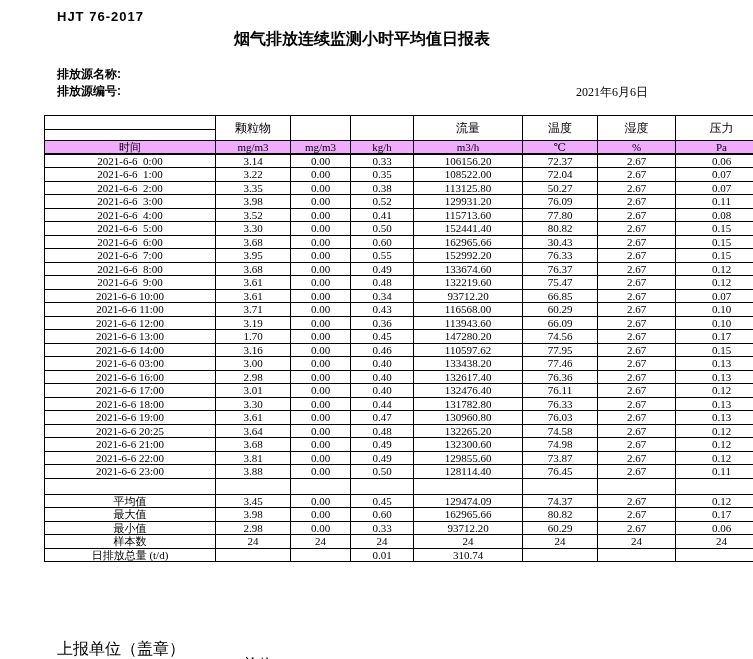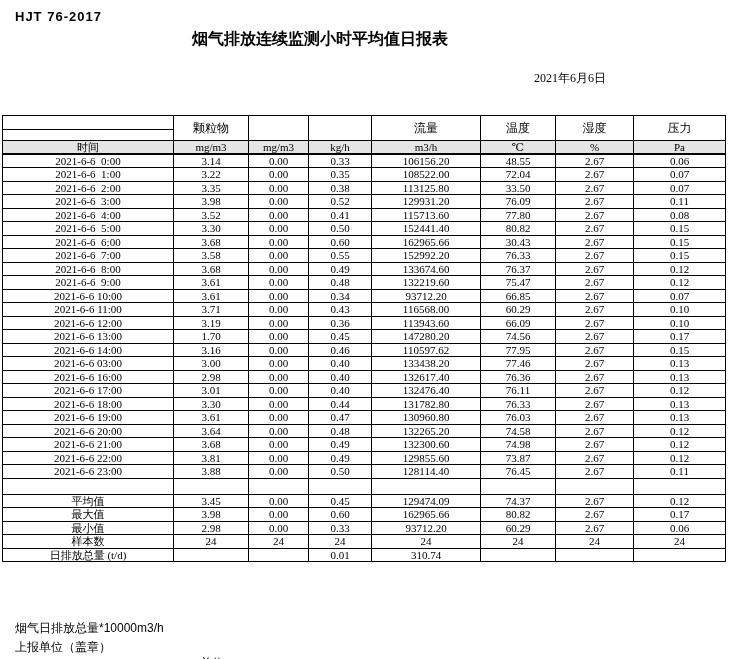--- a/index.html
+++ b/index.html
@@ -4,37 +4,37 @@
 <style>
   * { margin: 0; padding: 0; box-sizing: border-box; }
   body {
     width: 753px; height: 659px;
     background: #ffffff;
     font-family: "Liberation Sans", "DejaVu Sans", sans-serif;
     color: #000;
     position: relative;
     overflow: hidden;
   }
-  .page { position: absolute; inset: 0; }
+  .page { position: absolute; inset: 0; margin-left: 42px; }
   .doc-code {
     position: absolute; top: 9px; left: 15px;
     font-size: 13px; font-weight: bold; letter-spacing: 1px;
   }
   .title {
     position: absolute; top: 29px; left: 0; width: 753px;
     padding-right: 113px;
     text-align: center;
     font-size: 16px; font-weight: bold;
   }
   .meta-left {
     position: absolute; top: 66px; left: 15px;
     font-size: 12px; font-weight: bold; line-height: 17px;
   }
   .report-date {
-    position: absolute; top: 70px; left: 534px;
+    position: absolute; top: 84px; left: 534px;
     font-size: 12px;
     font-family: "Liberation Serif", "DejaVu Serif", serif;
   }
   table.report {
     position: absolute; top: 115px; left: 2px;
     width: 723px;
     border-collapse: collapse;
     table-layout: fixed;
     font-family: "Liberation Serif", "DejaVu Serif", serif;
     font-size: 11px;
@@ -47,45 +47,49 @@
     line-height: 12px;
     padding: 0 1px;
     overflow: hidden;
     white-space: pre;
   }
   tr.h1 td { height: 14px; border-bottom: none; }
   tr.h1 td.c0 { border-bottom: 1px solid #000; }
   tr.h1 td.rsp { border-bottom: 1px solid #000; height: auto; font-size: 12px; }
   tr.h2 td { height: 11px; }
   tr.green td {
-    background: #e5e5e5;
+    background: #f0abfc;
     border-bottom: 2px solid #000;
     height: 13px;
   }
   tr.spacer td { height: 16px; }
   .note {
     position: absolute; top: 620px; left: 15px;
     font-size: 12px;
   }
   .footer-line {
     position: absolute; top: 639px; left: 0; width: 600px; height: 16px;
-    font-size: 12px;
+    font-size: 16px;
   }
   .footer-line .report-unit { position: absolute; left: 15px; top: 0; }
   .footer-line .unit { position: absolute; left: 200px; top: 16px; }
 </style>
 </head>
 <body>
 
 <div class="page">
 
   <div class="doc-code">HJT  76-2017</div>
 
   <div class="title">烟气排放连续监测小时平均值日报表</div>
 
+  <div class="meta-left">
+    <div>排放源名称:</div>
+    <div>排放源编号:</div>
+  </div>
 
   <div class="report-date">2021年6月6日</div>
 
   <table class="report">
     <colgroup>
       <col style="width:171px">
         <col style="width:75px">
         <col style="width:60px">
         <col style="width:63px">
       <col style="width:109px">
@@ -118,41 +122,41 @@
         <td>Pa</td>
       </tr>
     </thead>
     <tbody>
         <tr>
           <td class="c0">2021-6-6  0:00</td>
           <td class="c1">3.14</td>
           <td class="c2">0.00</td>
           <td class="c3">0.33</td>
           <td class="c4">106156.20</td>
-          <td class="c5">48.55</td>
+          <td class="c5">72.37</td>
           <td class="c6">2.67</td>
           <td class="c7">0.06</td>
         </tr>
         <tr>
           <td class="c0">2021-6-6  1:00</td>
           <td class="c1">3.22</td>
           <td class="c2">0.00</td>
           <td class="c3">0.35</td>
           <td class="c4">108522.00</td>
           <td class="c5">72.04</td>
           <td class="c6">2.67</td>
           <td class="c7">0.07</td>
         </tr>
         <tr>
           <td class="c0">2021-6-6  2:00</td>
           <td class="c1">3.35</td>
           <td class="c2">0.00</td>
           <td class="c3">0.38</td>
           <td class="c4">113125.80</td>
-          <td class="c5">33.50</td>
+          <td class="c5">50.27</td>
           <td class="c6">2.67</td>
           <td class="c7">0.07</td>
         </tr>
         <tr>
           <td class="c0">2021-6-6  3:00</td>
           <td class="c1">3.98</td>
           <td class="c2">0.00</td>
           <td class="c3">0.52</td>
           <td class="c4">129931.20</td>
           <td class="c5">76.09</td>
@@ -184,21 +188,21 @@
           <td class="c1">3.68</td>
           <td class="c2">0.00</td>
           <td class="c3">0.60</td>
           <td class="c4">162965.66</td>
           <td class="c5">30.43</td>
           <td class="c6">2.67</td>
           <td class="c7">0.15</td>
         </tr>
         <tr>
           <td class="c0">2021-6-6  7:00</td>
-          <td class="c1">3.58</td>
+          <td class="c1">3.95</td>
           <td class="c2">0.00</td>
           <td class="c3">0.55</td>
           <td class="c4">152992.20</td>
           <td class="c5">76.33</td>
           <td class="c6">2.67</td>
           <td class="c7">0.15</td>
         </tr>
         <tr>
           <td class="c0">2021-6-6  8:00</td>
           <td class="c1">3.68</td>
@@ -313,21 +317,21 @@
           <td class="c0">2021-6-6 19:00</td>
           <td class="c1">3.61</td>
           <td class="c2">0.00</td>
           <td class="c3">0.47</td>
           <td class="c4">130960.80</td>
           <td class="c5">76.03</td>
           <td class="c6">2.67</td>
           <td class="c7">0.13</td>
         </tr>
         <tr>
-          <td class="c0">2021-6-6 20:00</td>
+          <td class="c0">2021-6-6 20:25</td>
           <td class="c1">3.64</td>
           <td class="c2">0.00</td>
           <td class="c3">0.48</td>
           <td class="c4">132265.20</td>
           <td class="c5">74.58</td>
           <td class="c6">2.67</td>
           <td class="c7">0.12</td>
         </tr>
         <tr>
           <td class="c0">2021-6-6 21:00</td>
@@ -415,20 +419,19 @@
           <td class="c2"></td>
           <td class="c3">0.01</td>
           <td class="c4">310.74</td>
           <td class="c5"></td>
           <td class="c6"></td>
           <td class="c7"></td>
         </tr>
       </tbody>
   </table>
 
-  <div class="note">烟气日排放总量*10000m3/h</div>
 
   <div class="footer-line">
     <span class="report-unit">上报单位（盖章）</span>
     <span class="unit">单位</span>
   </div>
 
 </div>
 
 </body></html>

